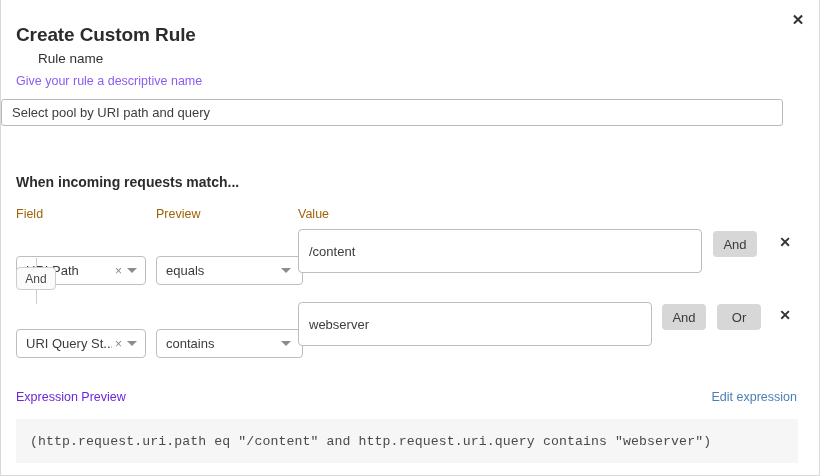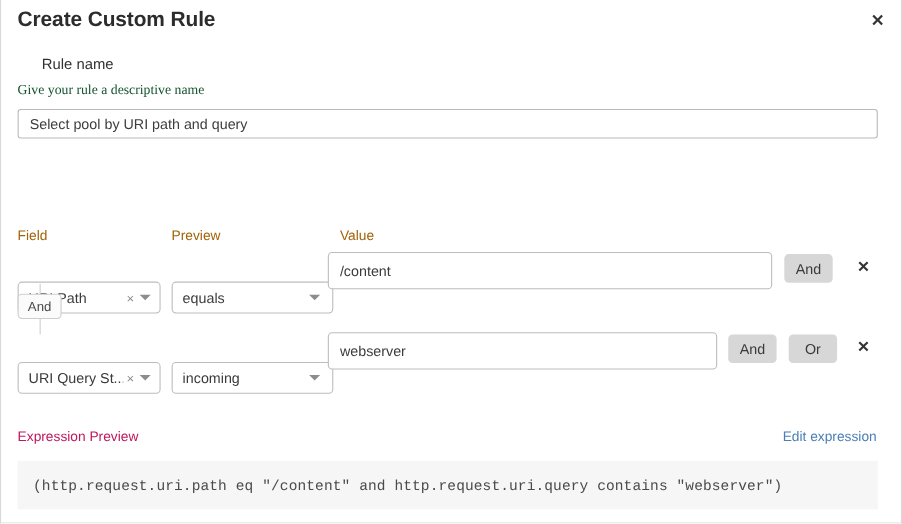--- a/index.html
+++ b/index.html
@@ -26,44 +26,43 @@
     width: 26px; height: 26px;
     display: flex; align-items: center; justify-content: center;
     cursor: pointer;
     color: #333333;
     font-size: 15px;
     font-weight: bold;
     line-height: 1;
   }
   .title {
     position: absolute;
-    left: 15px; top: 8px;
+    left: 15px; top: 24px;
     font-size: 19px;
     font-weight: bold;
     color: #2c2c2c;
     letter-spacing: -0.1px;
   }
   .section-label {
     position: absolute;
     font-size: 13.5px;
     color: #313131;
   }
   .rule-name-label {
     left: 15px; top: 51px; margin-left: 22px;
   }
   .rule-name-help {
     position: absolute;
     left: 15px; top: 74px;
     font-size: 12.5px;
-    color: #14532d;
-    font-family: Liberation Serif, serif;
+    color: #8b5cf6;
   }
   .rule-name-input {
     position: absolute;
-    left: 15px; top: 99px;
+    left: 0; top: 99px;
     width: 782px; height: 27px;
     border: 1px solid #b9b9b9;
     border-radius: 3px;
     background: #fff;
     font-family: "Liberation Sans", sans-serif;
     font-size: 13px;
     color: #3d3d3d;
     padding: 0 10px;
     outline: none;
   }
@@ -75,21 +74,21 @@
     color: #2c2c2c;
   }
   .col-label {
     position: absolute;
     top: 207px;
     font-size: 12.5px;
     color: #a16207;
   }
   .col-field { left: 15px; }
   .col-operator { left: 155px; }
-  .col-value { left: 297px; margin-left: 11px; }
+  .col-value { left: 297px; }
 
   
   .row {
     position: absolute;
     left: 0;
     height: 30px;
   }
   .row1 { top: 229px; }
   .row2 { top: 302px; }
 
@@ -140,21 +139,21 @@
     left: 0; top: 2px;
     border-left: 5px solid transparent;
     border-right: 5px solid transparent;
     border-top: 5.5px solid #8c8c8c;
   }
   .caret-op { margin-right: 8px; }
 
   .value-input {
     position: absolute;
     left: 297px;
-    height: 34px;
+    height: 44px;
     border: 1px solid #bdbdbd;
     border-radius: 4px;
     background: #ffffff;
     font-family: "Liberation Sans", sans-serif;
     font-size: 13px;
     color: #3b3b3b;
     padding: 0 10px;
     outline: none;
   }
   .value-input-row1 { width: 404px; }
@@ -212,21 +211,21 @@
     display: flex; align-items: center; justify-content: center;
     cursor: pointer;
     z-index: 2;
   }
 
   
   .exp-label {
     position: absolute;
     left: 15px; top: 390px;
     font-size: 12.5px;
-    color: #be185d;
+    color: #6d28d9;
   }
   .edit-expression {
     position: absolute;
     right: 22px; top: 390px;
     font-size: 12.5px;
     color: #4a7fb5;
     text-decoration: none;
     cursor: pointer;
     padding-left: 20px;
   }
@@ -254,20 +253,21 @@
 <div class="dialog">
 
   <div class="close-top">✕</div>
 
   <div class="title">Create Custom Rule</div>
 
   <div class="section-label rule-name-label">Rule name</div>
   <div class="rule-name-help">Give your rule a descriptive name</div>
   <input class="rule-name-input" type="text" value="Select pool by URI path and query" style="">
 
+  <div class="match-heading">When incoming requests match...</div>
 
   <div class="col-label col-field">Field</div>
   <div class="col-label col-operator">Preview</div>
   <div class="col-label col-value">Value</div>
 
   <div class="row row1">
     <div class="select-box select-field">
       <span class="select-text">URI Path</span>
       <span class="clear-x">×</span>
       <span class="caret"></span>
@@ -284,21 +284,21 @@
   <div class="connector-line"></div>
   <div class="connector-chip">And</div>
 
   <div class="row row2">
     <div class="select-box select-field">
       <span class="select-text">URI Query St...</span>
       <span class="clear-x">×</span>
       <span class="caret"></span>
     </div>
     <div class="select-box select-operator">
-      <span class="select-text">incoming</span>
+      <span class="select-text">contains</span>
       <span class="caret caret-op"></span>
     </div>
     <input class="value-input value-input-row2" type="text" value="webserver" style="">
     <button class="logic-btn btn-and">And</button>
     <button class="logic-btn btn-or">Or</button>
     <div class="row-delete">✕</div>
   </div>
 
   <div class="exp-label">Expression Preview</div>
   <a class="edit-expression">Edit expression</a>

